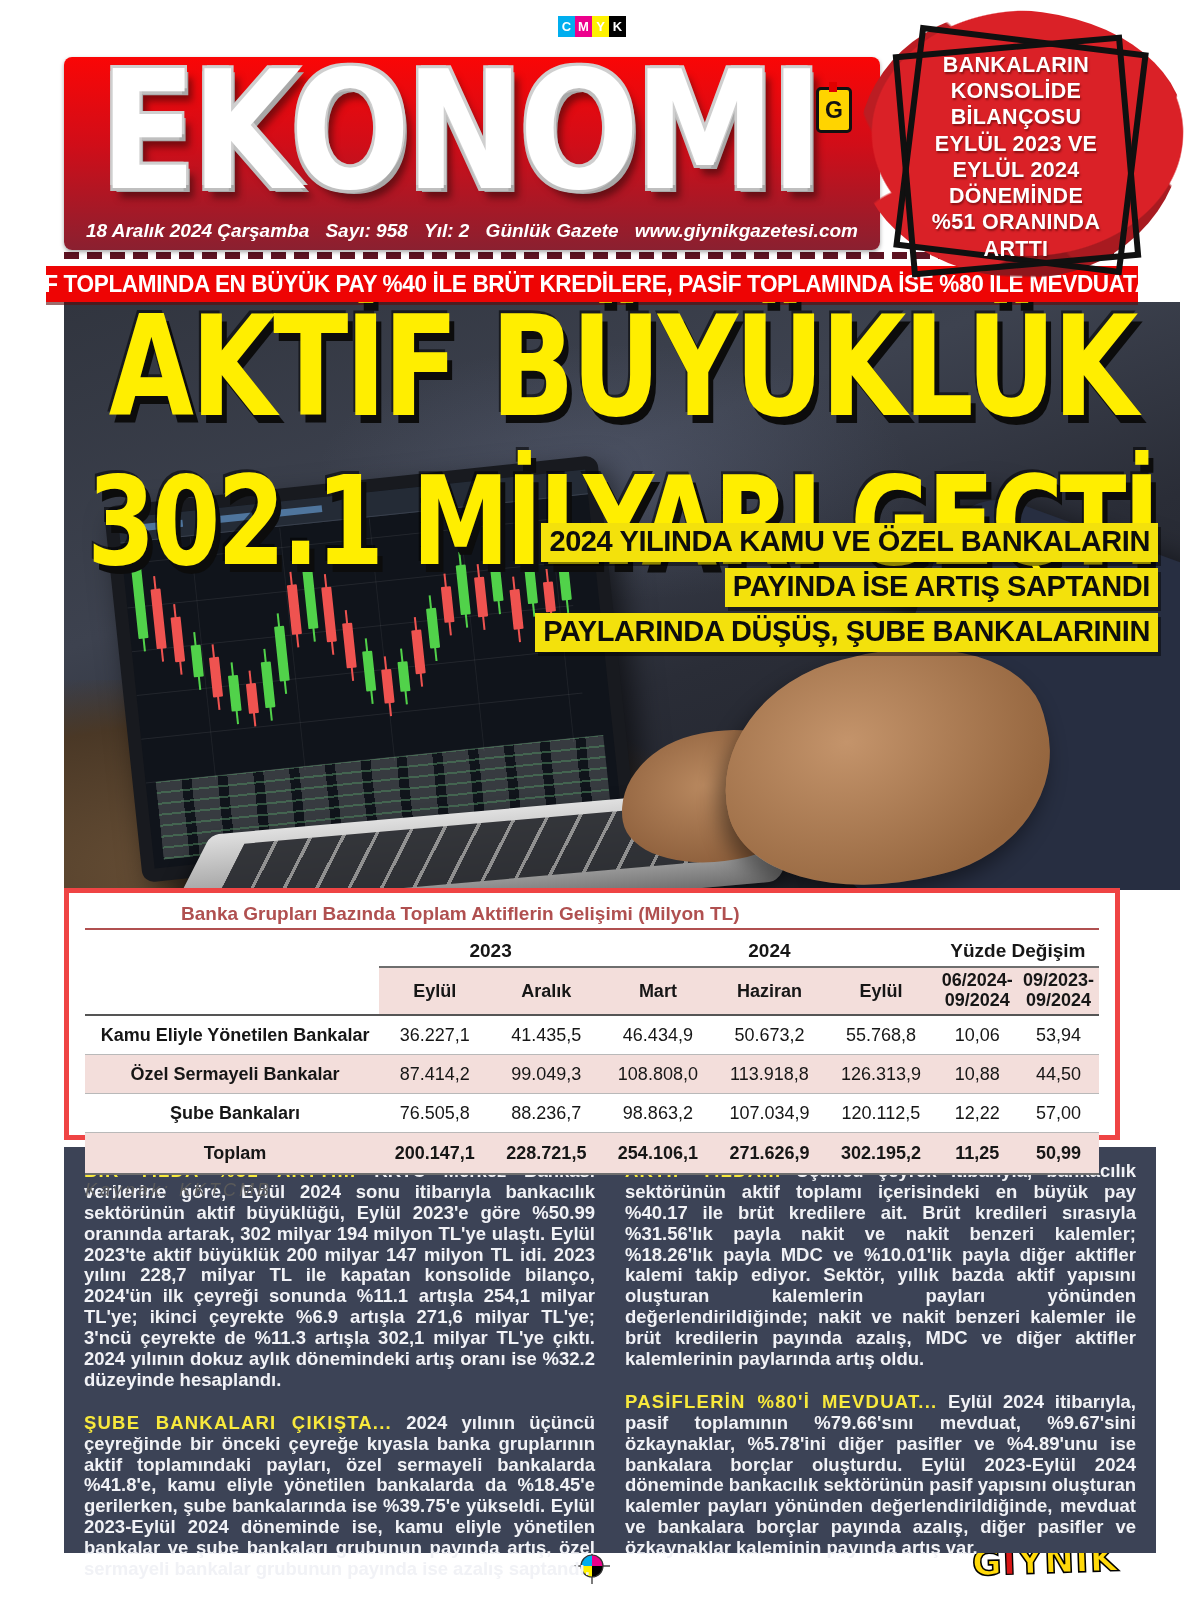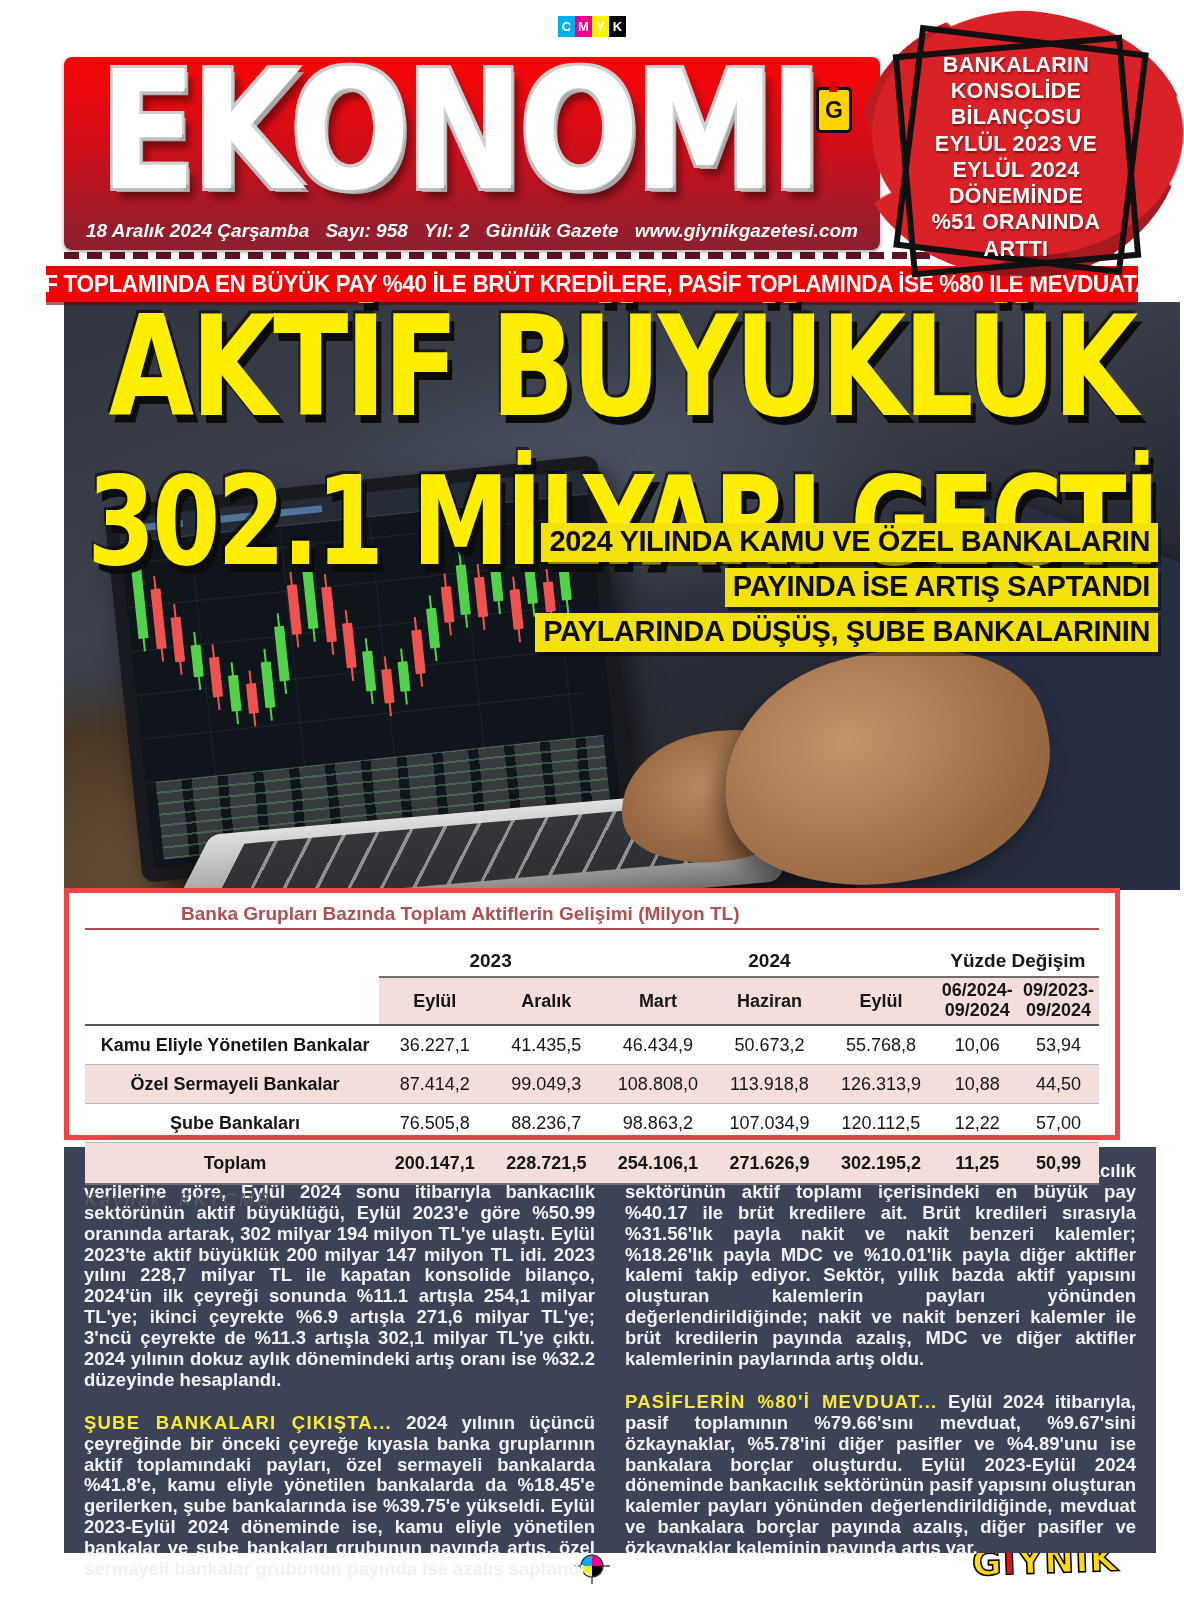--- a/index.html
+++ b/index.html
@@ -106,21 +106,21 @@
         align-items:flex-end;z-index:9;}
   .subhead .bar{background:#f3e10c;color:#0d0d0d;font-weight:900;font-size:29px;
         letter-spacing:-.4px;padding:2px 8px 4px;margin:3px 0;
         box-shadow:3px 4px 0 rgba(0,0,0,.45);white-space:nowrap;}
 
   
   .table-box{position:absolute;left:64px;top:888px;width:1056px;height:252px;background:#ffffff;
         border:5px solid #ef4444;box-sizing:border-box;z-index:10;padding:10px 16px 0;}
   .table-title{color:#b05050;font-weight:700;font-size:19px;margin-left:96px;}
   .title-rule{height:2px;background:#b05050;margin-top:3px;}
-  table.banks{width:100%;border-collapse:collapse;table-layout:fixed;margin-top:16px;}
+  table.banks{width:100%;border-collapse:collapse;table-layout:fixed;margin-top:6px;}
   table.banks col.c-name{width:29%;} table.banks col.c-num{width:11%;} table.banks col.c-pct{width:8%;}
   .banks td{font-size:18px;color:#161616;text-align:center;padding:0;vertical-align:middle;}
   .gh-row td{font-weight:700;font-size:19px;height:30px;}
   .mh-row td{font-weight:700;background:#f3dedb;height:46px;border-top:2px solid #6e6e6e;
              border-bottom:2px solid #555;}
   .mh-row td.blank{background:#ffffff;border-top:none;}
   .pct-h{white-space:pre-line;line-height:1.1;font-size:17.5px;}
   .d-row td{height:38px;border-bottom:1.5px solid #b9b9b9;}
   .d-row td:first-child,.t-row td:first-child{text-align:center;font-weight:700;padding-left:6px;}
   .row-pink td{background:#f3dedb;}

